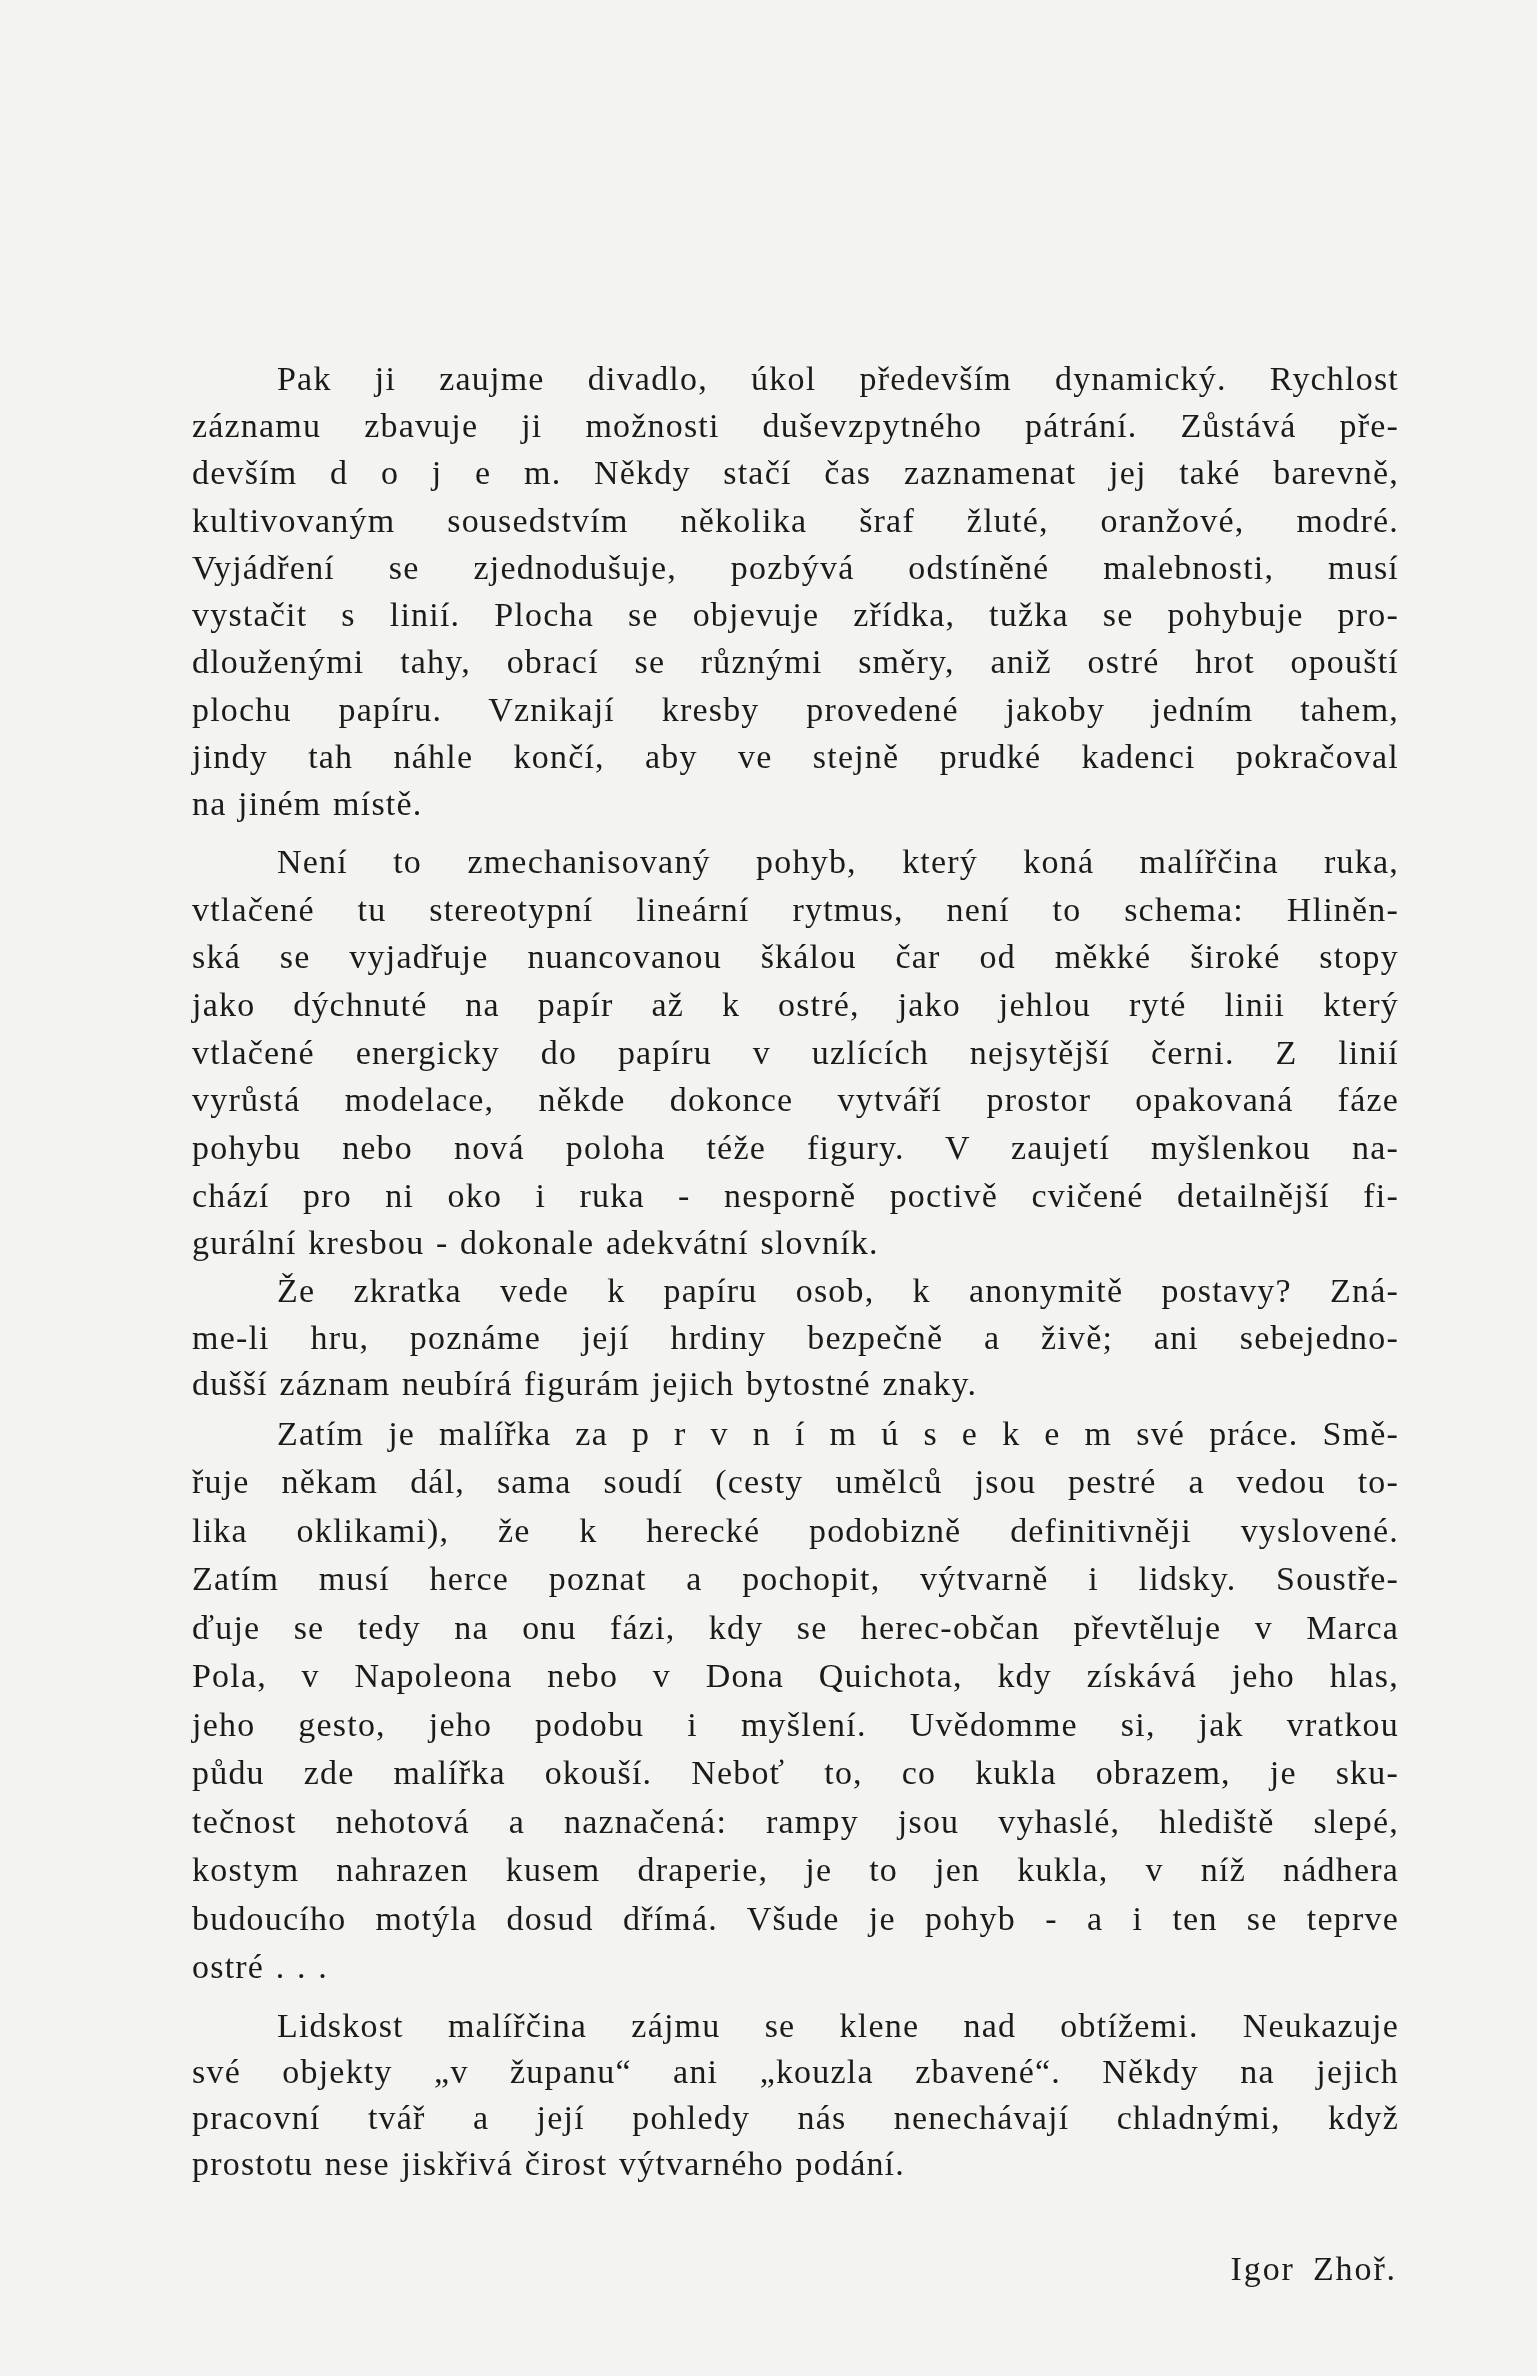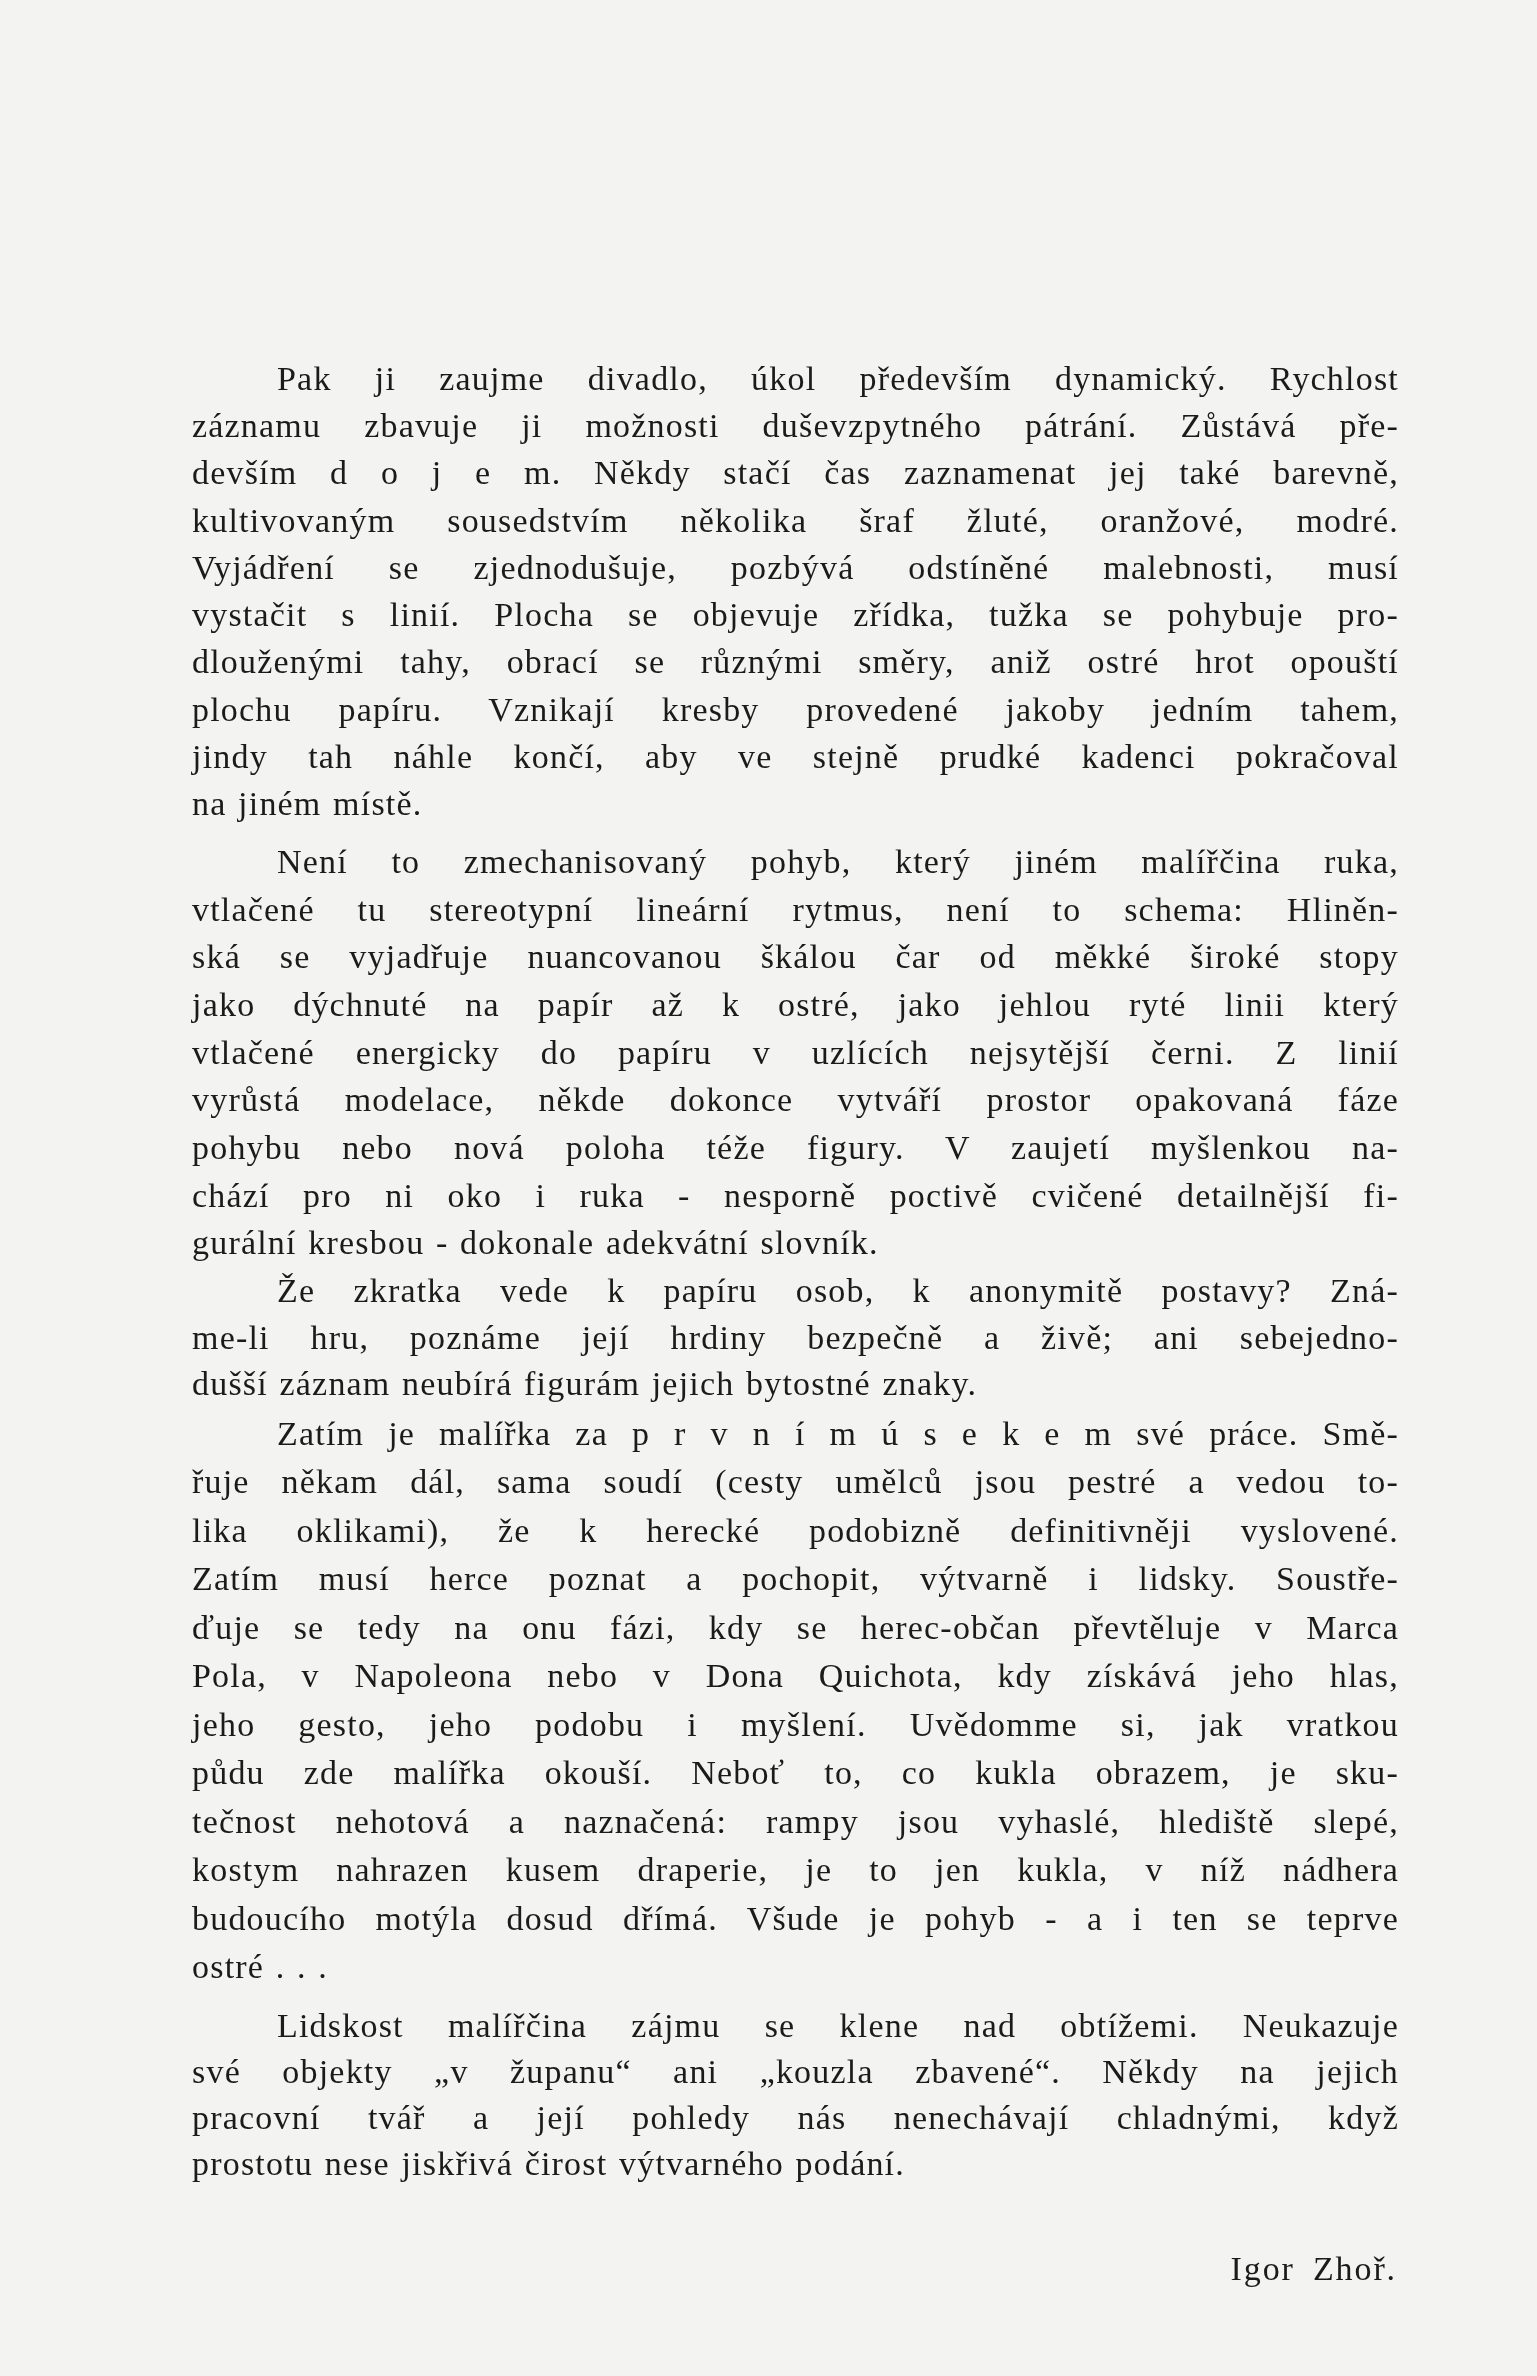--- a/index.html
+++ b/index.html
@@ -51,21 +51,21 @@
       <div class="line" style="top:465px">kultivovaným sousedstvím několika šraf žluté, oranžové, modré.</div>
       <div class="line" style="top:512px">Vyjádření se zjednodušuje, pozbývá odstíněné malebnosti, musí</div>
       <div class="line" style="top:559px">vystačit s linií. Plocha se objevuje zřídka, tužka se pohybuje pro-</div>
       <div class="line" style="top:606px">dlouženými tahy, obrací se různými směry, aniž ostré hrot opouští</div>
       <div class="line" style="top:654px">plochu papíru. Vznikají kresby provedené jakoby jedním tahem,</div>
       <div class="line" style="top:701px">jindy tah náhle končí, aby ve stejně prudké kadenci pokračoval</div>
       <div class="line last" style="top:748px">na jiném místě.</div>
     </div>
 
     <div>
-      <div class="line indent" style="top:806px">Není to zmechanisovaný pohyb, který jiném malířčina ruka,</div>
+      <div class="line indent" style="top:806px">Není to zmechanisovaný pohyb, který koná malířčina ruka,</div>
       <div class="line" style="top:854px">vtlačené tu stereotypní lineární rytmus, není to schema: Hliněn-</div>
       <div class="line" style="top:901px">ská se vyjadřuje nuancovanou škálou čar od měkké široké stopy</div>
       <div class="line" style="top:949px">jako dýchnuté na papír až k ostré, jako jehlou ryté linii který</div>
       <div class="line" style="top:997px">vtlačené energicky do papíru v uzlících nejsytější černi. Z linií</div>
       <div class="line" style="top:1044px">vyrůstá modelace, někde dokonce vytváří prostor opakovaná fáze</div>
       <div class="line" style="top:1092px">pohybu nebo nová poloha téže figury. V zaujetí myšlenkou na-</div>
       <div class="line" style="top:1140px">chází pro ni oko i ruka - nesporně poctivě cvičené detailnější fi-</div>
       <div class="line last" style="top:1187px">gurální kresbou - dokonale adekvátní slovník.</div>
     </div>
 

